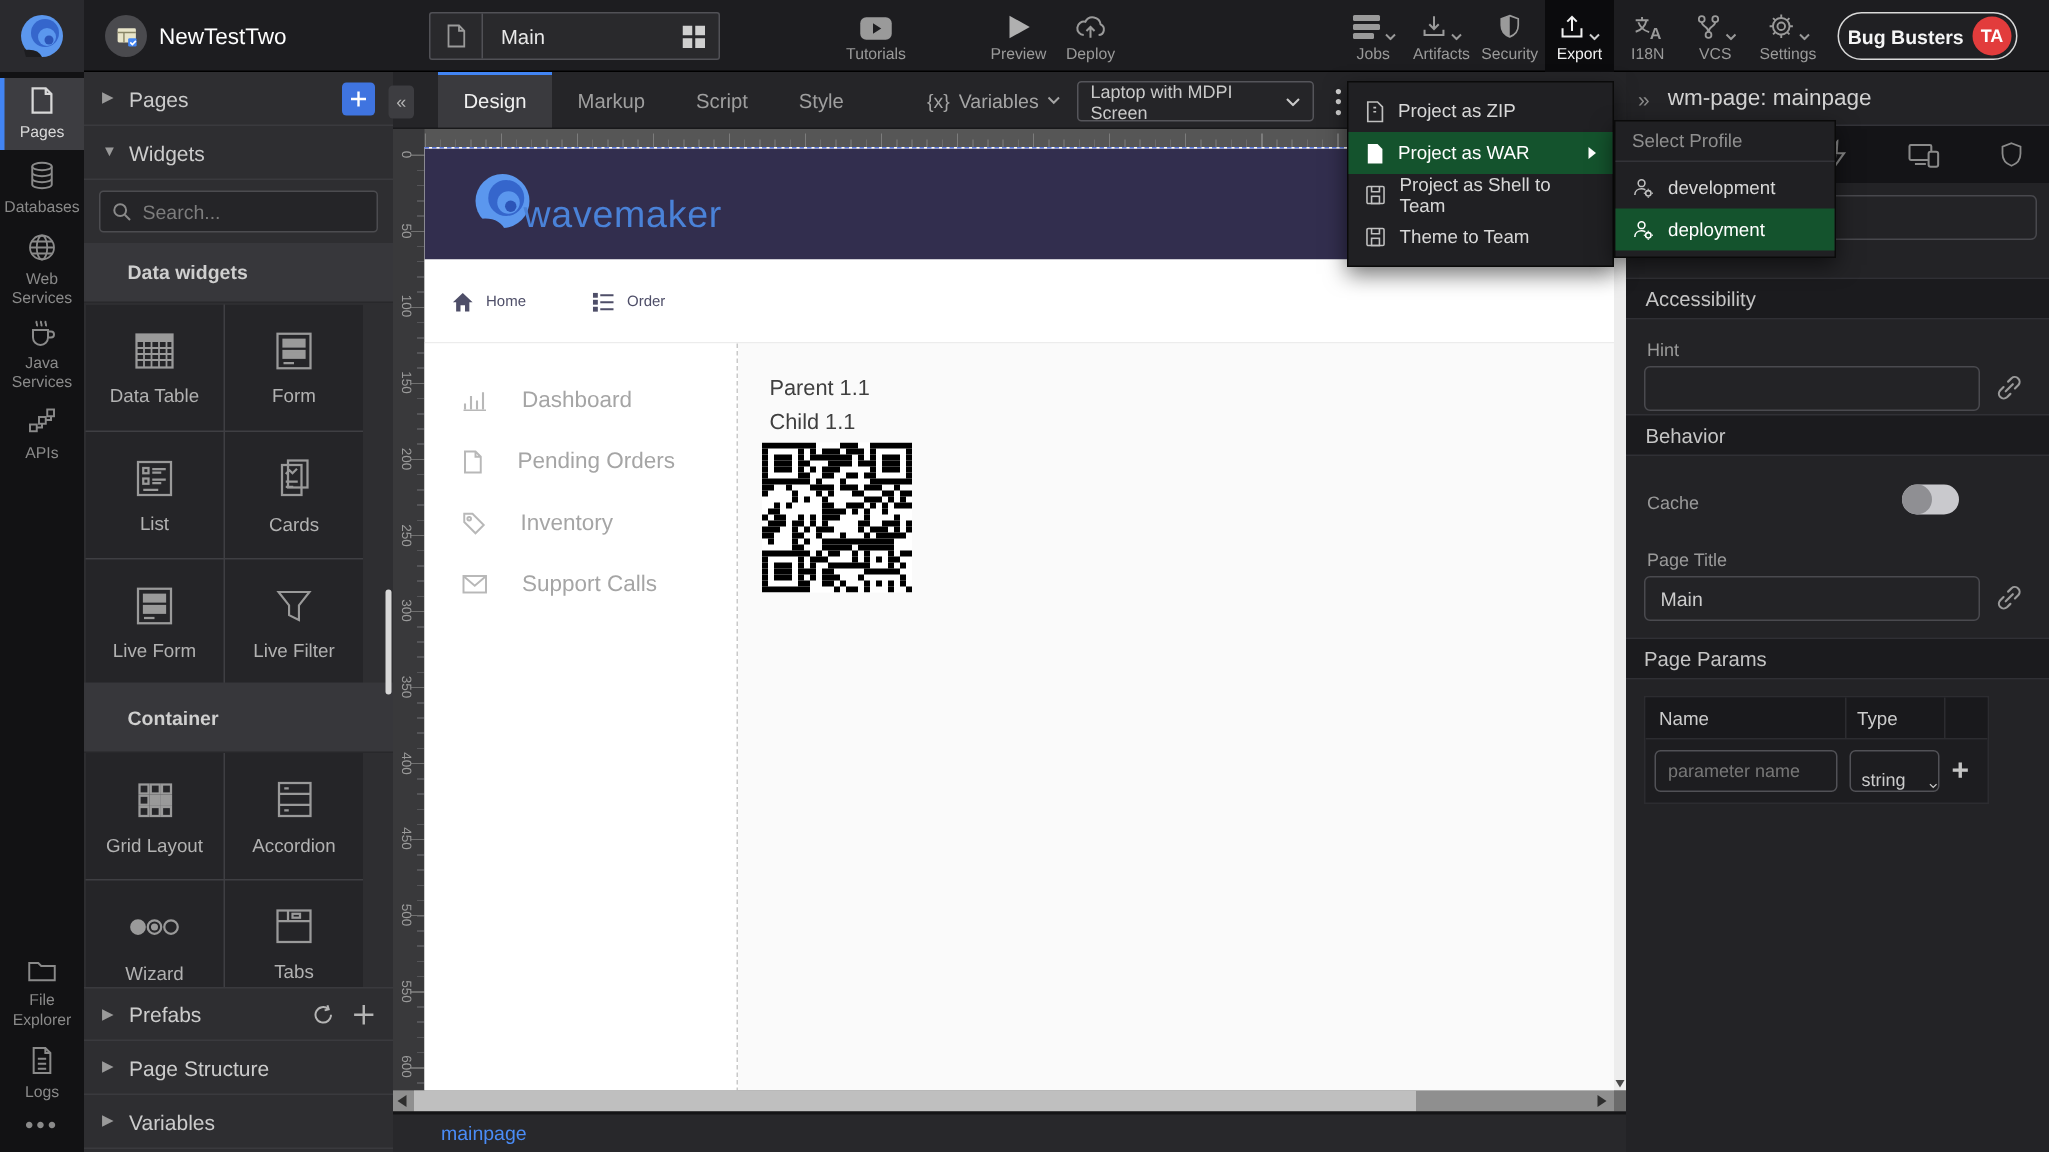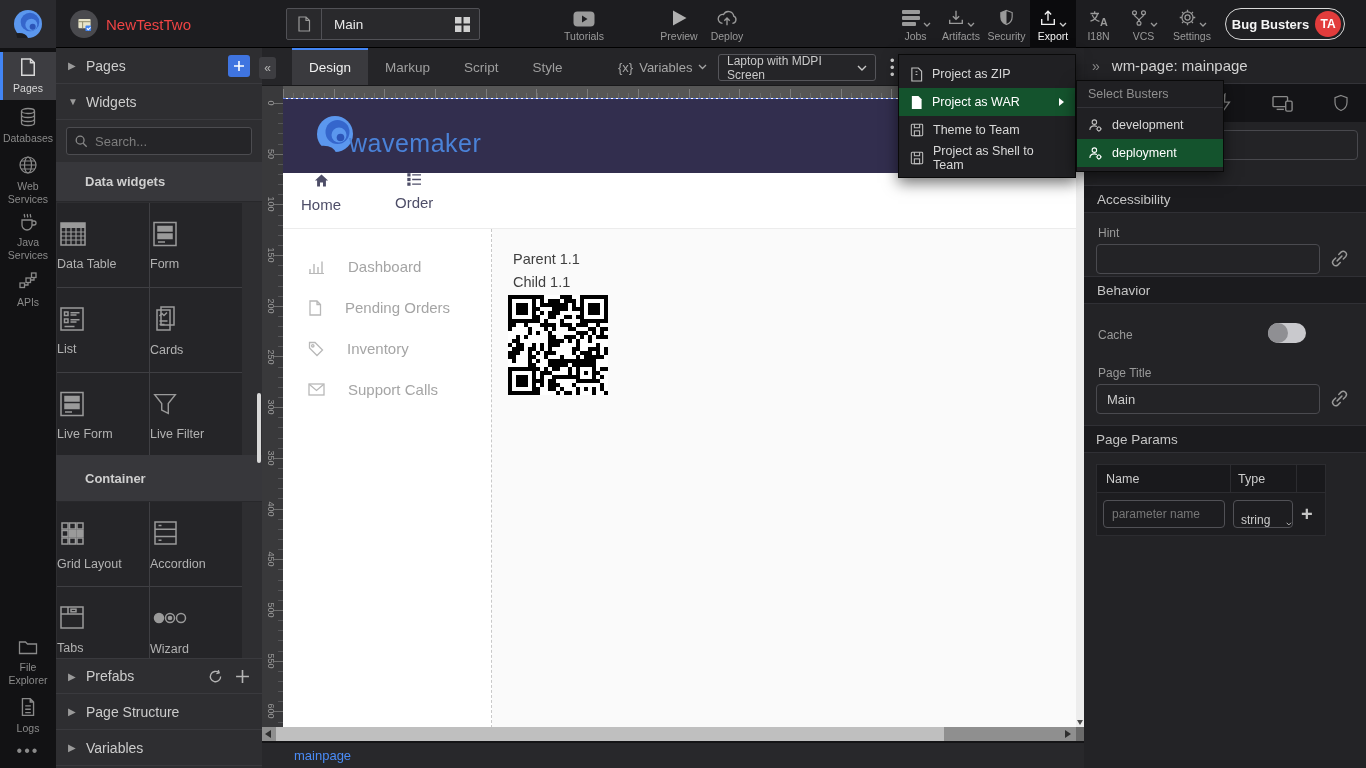--- a/index.html
+++ b/index.html
@@ -3,21 +3,21 @@
 <meta charset="utf-8">
 <style>
   * { margin:0; padding:0; box-sizing:border-box; }
   html,body { width:1366px; height:768px; overflow:hidden; background:#000;
     font-family:"Liberation Sans","DejaVu Sans",sans-serif; }
   svg { display:block; }
 
   
   #topbar { position:absolute; left:0; top:0; width:1366px; height:48px; background:#1d1d20; border-bottom:1px solid #000; z-index:30; }
   #logo-box { position:absolute; left:0; top:0; width:56px; height:48px; background:#2a2a2e; display:flex; align-items:center; justify-content:center; cursor:pointer; }
-  #proj { position:absolute; left:70px; top:0; height:48px; display:flex; align-items:center; gap:8px; color:#ef4444; font-size:15px; cursor:pointer; }
+  #proj { position:absolute; left:70px; top:0; height:48px; display:flex; align-items:center; gap:8px; color:#ffffff; font-size:15px; cursor:pointer; }
   #proj .pav { width:28px; height:28px; border-radius:50%; background:#4a4a4e; display:flex; align-items:center; justify-content:center; }
   #proj .chev { margin-left:120px; color:#b9b9b9; }
   #pagetab { position:absolute; left:286px; top:8px; width:194px; height:32px; background:#29292c; border:1px solid #515156; border-radius:2px; display:flex; align-items:center; cursor:pointer; }
   #pagetab .sep { width:1px; height:100%; background:#515156; }
   #pagetab .lbl { flex:1; padding-left:12px; color:#e8e8e8; font-size:13.5px; }
   .tbtn { position:absolute; top:0; height:48px; display:flex; flex-direction:column; align-items:center; justify-content:center; gap:3px; color:#9a9a9a; font-size:10.5px; cursor:pointer; }
   .tbtn .irow { display:flex; align-items:flex-end; gap:2px; height:20px; }
   .tbtn.active { background:#0b0b0d; color:#f2f2f2; }
   #pill { position:absolute; left:1225px; top:8px; width:120px; height:32px; border:1px solid #d9d9d9; border-radius:16px; background:#202023; display:flex; align-items:center; cursor:pointer; }
   #pill .pl { flex:1; text-align:center; color:#f5f5f5; font-size:13px; font-weight:bold; }
@@ -36,21 +36,21 @@
   .lrow { position:absolute; left:0; width:206px; height:36px; display:flex; align-items:center; padding:0 12px; gap:10px; color:#cccccc; font-size:14px; border-bottom:1px solid #3a3a3e; background:#2e2e31; cursor:pointer; }
   .lrow .tri { color:#9a9a9a; font-size:10px; width:8px; }
   .plusbtn { margin-left:auto; width:22px; height:22px; border-radius:3px; background:#3f74e0; color:#fff; display:flex; align-items:center; justify-content:center; cursor:pointer; }
   #lp-search { position:absolute; left:0; top:72px; width:206px; height:42px; display:flex; align-items:center; padding:0 10px; }
   #lp-search .sbox { position:relative; width:100%; height:28px; background:#252528; border:1px solid #4c4c50; border-radius:3px; }
   #lp-search input { position:absolute; left:28px; top:0; width:150px; height:26px; background:transparent; border:none; outline:none; color:#cfcfcf; font-size:13px; }
   #lp-search input::placeholder { color:#7d7d7d; }
   #lp-search .mag { position:absolute; left:7px; top:6px; color:#8a8a8a; }
   .grphdr { position:absolute; left:0; width:206px; background:#37373b; border-bottom:1px solid #28282b; color:#cfcfcf; font-size:13px; font-weight:bold; display:flex; align-items:center; padding-left:29px; }
   .wgrid { position:absolute; left:1px; width:185px; display:grid; grid-template-columns:92px 92px; gap:1px; background:#3f3f43; }
-  .wcell { height:84px; background:#252528; display:flex; flex-direction:column; justify-content:center; gap:9px; color:#b2b2b2; font-size:12.5px; cursor:grab; }
+  .wcell { height:84px; background:#252528; display:flex; flex-direction:column; align-items:center; justify-content:center; gap:9px; color:#b2b2b2; font-size:12.5px; cursor:grab; }
   .wcell svg { color:#9a9a9a; }
   #lp-scroll { position:absolute; right:1px; top:345px; width:4px; height:70px; background:#d8d8d8; border-radius:2px; cursor:pointer; }
   .prficons { margin-left:auto; display:flex; gap:12px; color:#b5b5b5; }
 
   #collapse-btn { position:absolute; left:259px; top:57px; width:17px; height:22px; background:#3d3d41; border-radius:3px; color:#b5b5b5; font-size:12px; display:flex; align-items:center; justify-content:center; z-index:12; cursor:pointer; }
 
   
   #centerarea { position:absolute; left:262px; top:48px; width:822px; height:720px; background:#5d5d5d; }
   #tabbar { position:absolute; left:0; top:0; width:822px; height:38px; background:#252528; border-bottom:1px solid #19191b; display:flex; align-items:stretch; padding-left:30px; }
   .etab { padding:0 17px; display:flex; align-items:center; color:#9f9f9f; font-size:13.5px; border-top:2px solid transparent; cursor:pointer; }
@@ -68,21 +68,21 @@
   #leftruler { position:absolute; left:0; top:12px; width:21px; height:629px; background-color:#39393b;
      background-image:repeating-linear-gradient(to bottom,#6f6f6f 0 1px,transparent 1px 50.7px),repeating-linear-gradient(to bottom,#555558 0 1px,transparent 1px 10.14px);
      background-position:right 5px; background-size:9px 100%,5px 100%; background-repeat:no-repeat; }
   .rnum { position:absolute; left:0; width:18px; text-align:center; transform:rotate(90deg); font-size:9px; color:#9a9a9a; }
 
   #page { position:absolute; left:21px; top:12px; width:793px; height:629px; background:#fff; border-top:1px dashed #5b79e3; overflow:hidden; }
   #pg-header { position:absolute; left:0; top:0; width:793px; height:74px; background:#322e4e; }
   #pg-brand { position:absolute; left:28px; top:13px; display:flex; align-items:flex-end; cursor:default; }
   #pg-brand .btxt { color:#4a82d8; font-size:25px; margin-left:-14px; margin-bottom:2px; letter-spacing:.5px; }
   #pg-nav { position:absolute; left:0; top:74px; width:793px; height:56px; background:#fff; border-bottom:1px solid #ececec; }
-  .pgnav-item { position:absolute; top:0; height:56px; display:flex; align-items:center; gap:8px; color:#4e4e68; font-size:15px; cursor:pointer;flex-direction:column; }
+  .pgnav-item { position:absolute; top:0; height:56px; display:flex; align-items:center; gap:8px; color:#4e4e68; font-size:10px; cursor:pointer; }
   #pg-content { position:absolute; left:0; top:130px; width:793px; height:499px; background:#fafafa; }
   #pg-menu { position:absolute; left:0; top:0; width:209px; height:499px; background:#fff; border-right:1px dashed #c9c9c9; padding-top:17px; }
   .pmitem { height:41px; display:flex; align-items:center; padding-left:25px; gap:23px; color:#a5a5a5; font-size:15px; cursor:pointer; }
   .pmitem svg { color:#b8b8b8; }
   #parent-lbl { position:absolute; left:230px; top:22px; color:#3f3f3f; font-size:14.5px; cursor:pointer; }
   #child-lbl { position:absolute; left:230px; top:45px; color:#3f3f3f; font-size:14.5px; cursor:pointer; }
   #qr { position:absolute; left:225px; top:66px; width:100px; height:100px; background:#fff; cursor:pointer; }
 
   #vscroll { position:absolute; left:814px; top:12px; width:8px; height:629px; background:#ededed; cursor:pointer; }
   #vscroll .varrow { position:absolute; left:1px; bottom:2px; width:0; height:0; border-left:3px solid transparent; border-right:3px solid transparent; border-top:5px solid #4a4a4a; }
@@ -472,35 +472,35 @@
       <span>Grid Layout</span>
     </div>
     <div class="wcell">
       <svg width="30" height="30" viewBox="0 0 30 30" fill="none" stroke="currentColor" stroke-width="1.5">
           <rect x="5" y="4" width="21" height="22"></rect>
           <path d="M5 11.3 h21 M5 18.6 h21 M8.5 7.6 h3 M8.5 22.3 h3"></path>
         </svg>
       <span>Accordion</span>
     </div>
     <div class="wcell">
-      <svg width="30" height="28" viewBox="0 0 30 28" fill="none" stroke="currentColor" stroke-width="1.5">
-          <rect x="4" y="3" width="22" height="21"></rect>
-          <path d="M4 10 H26 M11 3 V10"></path>
-          <rect x="14" y="5.2" width="5" height="2.6"></rect>
-        </svg>
-      <span>Tabs</span>
-    </div>
-    <div class="wcell">
       <svg width="40" height="30" viewBox="0 0 40 30" fill="none" stroke="currentColor" stroke-width="1.5">
           <circle cx="9" cy="15" r="4.5" fill="currentColor"></circle>
           <circle cx="20" cy="15" r="4.5"></circle>
           <circle cx="20" cy="15" r="1.6" fill="currentColor"></circle>
           <circle cx="31" cy="15" r="4.5"></circle>
         </svg>
       <span>Wizard</span>
+    </div>
+    <div class="wcell">
+      <svg width="30" height="28" viewBox="0 0 30 28" fill="none" stroke="currentColor" stroke-width="1.5">
+          <rect x="4" y="3" width="22" height="21"></rect>
+          <path d="M4 10 H26 M11 3 V10"></path>
+          <rect x="14" y="5.2" width="5" height="2.6"></rect>
+        </svg>
+      <span>Tabs</span>
     </div>
   </div>
 
   <div class="lrow" style="top:610px; border-top:1px solid #3a3a3e;">
     <span class="tri">▶</span>
     <span>Prefabs</span>
     <span class="prficons">
       <span>
         <svg width="15" height="15" viewBox="0 0 16 16" fill="none" stroke="currentColor" stroke-width="1.4">
             <path d="M13.5 8 A5.5 5.5 0 1 1 11.6 3.9"></path>
@@ -1078,34 +1078,34 @@
       </svg>
     <span>Project as WAR</span>
     <span class="subarrow"></span>
   </div>
   <div class="mitem">
     <svg width="14" height="14" viewBox="0 0 16 16" fill="none" stroke="currentColor" stroke-width="1.2">
         <rect x="1.5" y="1.5" width="13" height="13" rx="1"></rect>
         <path d="M5 1.5 V5.5 H11 V1.5"></path>
         <rect x="5" y="9" width="6" height="5.5"></rect>
       </svg>
-    <span>Theme to Team</span>
+    <span>Project as Shell to Team</span>
   </div>
   <div class="mitem">
     <svg width="14" height="14" viewBox="0 0 16 16" fill="none" stroke="currentColor" stroke-width="1.2">
         <rect x="1.5" y="1.5" width="13" height="13" rx="1"></rect>
         <path d="M5 1.5 V5.5 H11 V1.5"></path>
         <rect x="5" y="9" width="6" height="5.5"></rect>
       </svg>
-    <span>Project as Shell to Team</span>
+    <span>Theme to Team</span>
   </div>
 </div>
 
 <div class="menu" id="profile-menu">
-  <div class="mhdr">Select Busters</div>
+  <div class="mhdr">Select Profile</div>
   <div class="mitem">
     <svg width="15" height="15" viewBox="0 0 20 20" fill="none" stroke="currentColor" stroke-width="1.4">
         <circle cx="8.5" cy="5.5" r="3"></circle>
         <path d="M2.5 16 c0-3.8 3-5.5 6-5.5 1.2 0 2.4.3 3.4.8"></path>
         <circle cx="14.5" cy="14.5" r="2.4"></circle>
         <path d="M14.5 11.4 v-.9 M14.5 18.5 v-.9 M11.4 14.5 h-.9 M18.5 14.5 h-.9"></path>
       </svg>
     <span>development</span>
   </div>
   <div class="mitem active">

